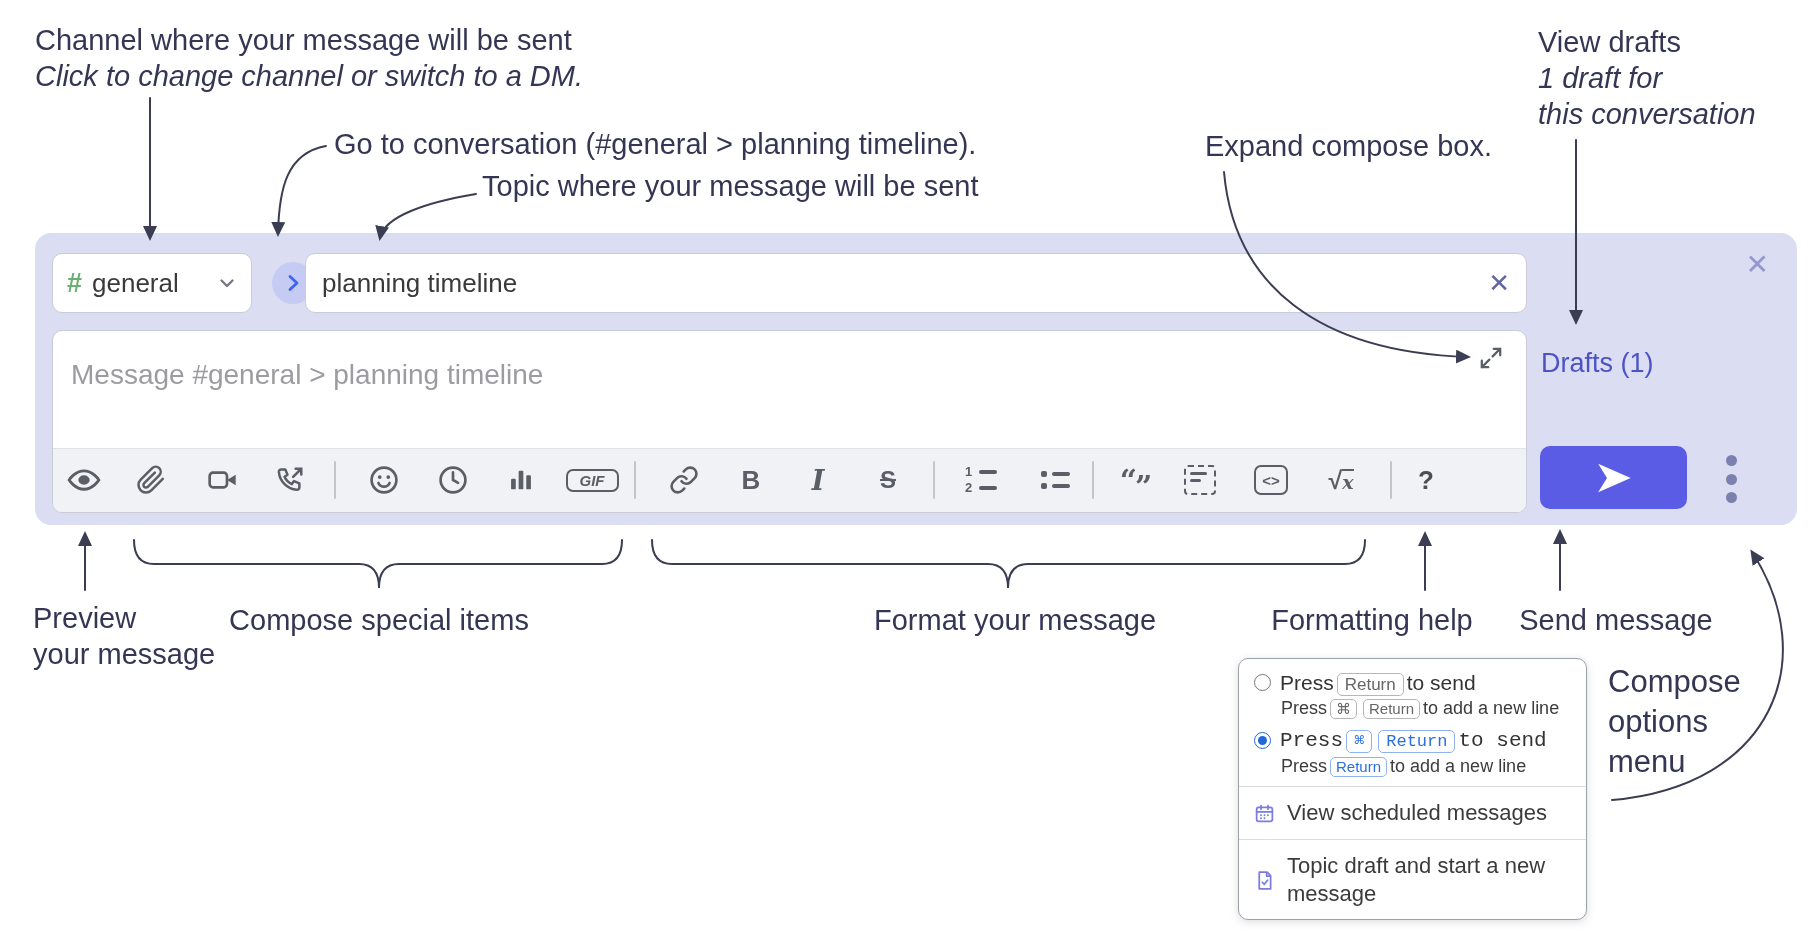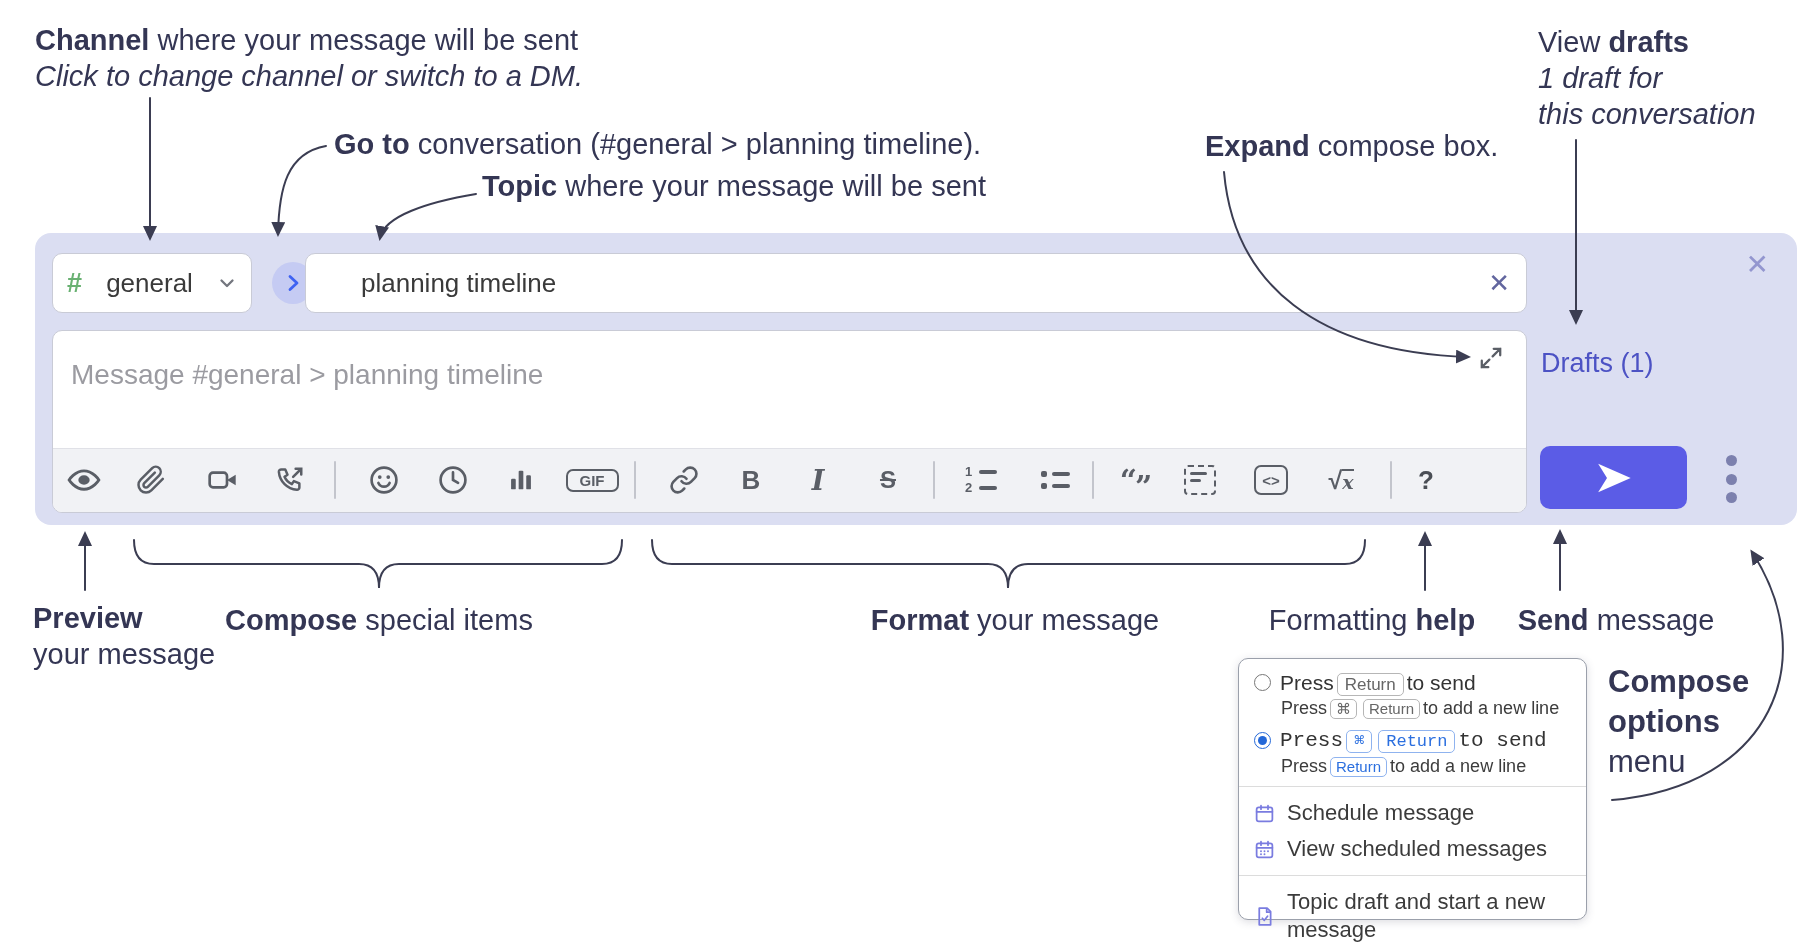--- a/index.html
+++ b/index.html
@@ -1,47 +1,47 @@
 <!DOCTYPE html>
 <html><head>
 <meta charset="utf-8">
 <style>
   html,body{margin:0;padding:0;background:#fff;}
   #canvas{position:relative;width:1814px;height:944px;background:#fff;overflow:hidden;
     font-family:"Liberation Sans","DejaVu Sans",sans-serif;color:#343654;}
   .note{position:absolute;font-size:29px;line-height:36px;color:#343654;white-space:nowrap;}
-  .note .b{font-weight:700;}
+  .note .b{font-weight:400;}
   .note .it{font-style:italic;}
   .center{transform:translateX(-50%);text-align:center;}
   
   #overlay{position:absolute;left:0;top:0;pointer-events:none;z-index:5;}
   
   #compose{position:absolute;left:35px;top:233px;width:1762px;height:292px;background:#dbdef2;border-radius:16px;}
   .whitebox{position:absolute;background:#fff;border:1px solid #c9cbd6;border-radius:10px;box-sizing:border-box;}
   #channel-box{left:17px;top:20px;width:200px;height:60px;display:flex;align-items:center;padding:0 14px;gap:10px;}
   #hash{color:#69b172;font-weight:700;font-size:27px;}
-  #channel-name{font-size:26px;color:#3a3a3a;flex:1;text-align:center;}
+  #channel-name{font-size:26px;color:#3a3a3a;flex:1;}
   #goto-btn{position:absolute;left:237px;top:29px;width:42px;height:42px;border-radius:50%;background:#c5cbf3;display:flex;align-items:center;justify-content:center;}
   #topic-box{left:270px;top:20px;width:1222px;height:60px;display:flex;align-items:center;padding:0 16px;}
-  #topic-text{font-size:26px;color:#3a3a3a;flex:1;margin-left:39px;}
+  #topic-text{font-size:26px;color:#3a3a3a;flex:1;}
   .xglyph{font-size:26px;color:#62669f;line-height:1;}
   #close-x{position:absolute;right:28px;top:18px;font-size:28px;color:#9396cf;line-height:1;}
   #message-box{left:17px;top:97px;width:1475px;height:183px;}
   #placeholder{position:absolute;left:18px;top:28px;font-size:28px;color:#9b9ba1;}
   #expand-btn{position:absolute;right:22px;top:14px;color:#5a5e66;}
   #toolbar{position:absolute;left:0;bottom:0;width:100%;height:63px;background:#f1f2f5;border-top:1px solid #e0e1e7;border-radius:0 0 9px 9px;}
   .ticon{position:absolute;top:9px;width:44px;height:44px;display:flex;align-items:center;justify-content:center;color:#5a5e66;}
   .tdiv{position:absolute;top:12px;width:2px;height:38px;background:#c3c5cc;border-radius:1px;}
   .glyph-b{font-size:26px;font-weight:700;color:#5a5e66;}
   .glyph-i{font-size:27px;font-weight:600;font-style:italic;font-family:"DejaVu Serif",serif;color:#5a5e66;}
   .glyph-s{font-size:24px;font-weight:600;text-decoration:line-through;color:#5a5e66;}
   .glyph-q{font-family:"DejaVu Serif",serif;font-weight:700;font-size:30px;color:#5a5e66;letter-spacing:-2px;}
   .glyph-q .q2{display:inline-block;transform:translateY(6px);}
   .glyph-help{font-size:26px;font-weight:600;color:#4a4e55;}
-  .gif-box{border:2.5px solid #5a5e66;border-radius:7px;padding:1px 12px;font-size:15px;font-weight:700;color:#5a5e66;}
+  .gif-box{border:2.5px solid #5a5e66;border-radius:7px;padding:1px 12px;font-size:15px;font-weight:700;color:#5a5e66;font-style:italic;}
   .code-box{border:2.5px solid #5a5e66;border-radius:7px;width:30px;height:26px;display:flex;align-items:center;justify-content:center;font-size:15px;font-weight:700;color:#5a5e66;}
   .spoiler-box{width:28px;height:26px;border:2px dashed #5a5e66;border-radius:4px;position:relative;}
   .spoiler-box i{position:absolute;left:4px;height:3px;background:#5a5e66;border-radius:2px;}
   .spoiler-box .l1{top:5px;width:17px;} .spoiler-box .l2{top:12px;width:11px;}
   .list-icon{display:flex;flex-direction:column;gap:6px;}
   .list-icon .row{display:flex;align-items:center;gap:5px;}
   .list-icon .num{font-size:13px;font-weight:700;color:#5a5e66;width:9px;line-height:10px;}
   .list-icon .dot{width:6px;height:6px;border-radius:2px;background:#5a5e66;}
   .list-icon .bar{width:18px;height:4px;border-radius:2px;background:#5a5e66;}
   .glyph-math{color:#5a5e66;font-size:25px;font-weight:600;display:flex;align-items:flex-start;}
@@ -302,29 +302,20 @@
     </div>
     <div class="psub">
       <span>Press</span><kbd class="blue sm">Return</kbd><span>to add a new line</span>
     </div>
     <div class="pdiv"></div>
     <div class="pitem">
       <span class="picon">
         <svg width="21" height="21" viewBox="0 0 24 24">
             <rect x="3" y="5" width="18" height="16" rx="2.5" fill="none" stroke="currentColor" stroke-width="2"></rect>
             <path d="M3 10h18M8 3v4M16 3v4" fill="none" stroke="currentColor" stroke-width="2" stroke-linecap="round"></path>
-          </svg>
-      </span>
-      <span>Schedule message</span>
-    </div>
-    <div class="pitem">
-      <span class="picon">
-        <svg width="21" height="21" viewBox="0 0 24 24">
-            <rect x="3" y="5" width="18" height="16" rx="2.5" fill="none" stroke="currentColor" stroke-width="2"></rect>
-            <path d="M3 10h18M8 3v4M16 3v4" fill="none" stroke="currentColor" stroke-width="2" stroke-linecap="round"></path>
             <circle cx="8" cy="14" r="1.1" fill="currentColor"></circle>
             <circle cx="12" cy="14" r="1.1" fill="currentColor"></circle>
             <circle cx="16" cy="14" r="1.1" fill="currentColor"></circle>
             <circle cx="8" cy="17.5" r="1.1" fill="currentColor"></circle>
             <circle cx="12" cy="17.5" r="1.1" fill="currentColor"></circle>
           </svg>
       </span>
       <span>View scheduled messages</span>
     </div>
     <div class="pdiv"></div>

